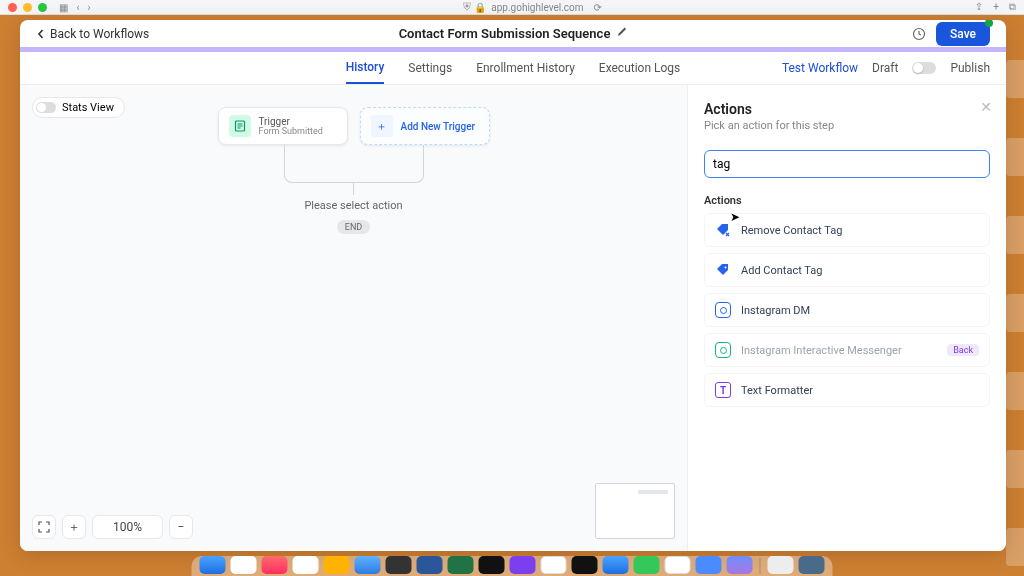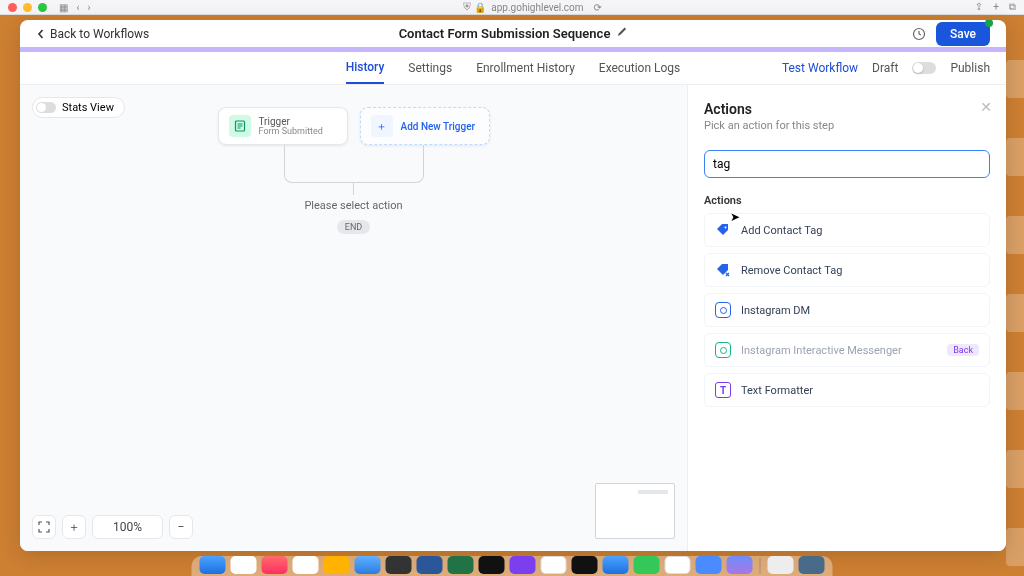--- a/index.html
+++ b/index.html
@@ -264,36 +264,36 @@
     </div>
 
     <div class="panel">
       <div class="panel-close">✕</div>
       <h2>Actions</h2>
       <div class="panel-sub">Pick an action for this step</div>
       <input class="search" value="tag" style="">
       <div class="sec-label">Actions</div>
       <div class="action-list">
         <div class="action">
+          <div class="a-icon rtag">
+            <svg width="14" height="14" viewBox="0 0 14 14">
+                <path d="M1 6 L6 1 H12 V7 L7 12 Z" fill="#2563eb"></path>
+                <path d="M10 10 L13 13 M13 10 L10 13" stroke="#2563eb" stroke-width="1.3"></path>
+              </svg>
+          </div>
+          <span>Remove Contact Tag</span>
+        </div>
+        <div class="action">
           <div class="a-icon tag">
             <svg width="14" height="14" viewBox="0 0 14 14">
                 <path d="M1 6 L6 1 H12 V7 L7 12 Z" fill="#2563eb"></path>
                 <circle cx="9.5" cy="4.5" r="1" fill="#fff"></circle>
               </svg>
           </div>
           <span>Add Contact Tag</span>
-        </div>
-        <div class="action">
-          <div class="a-icon rtag">
-            <svg width="14" height="14" viewBox="0 0 14 14">
-                <path d="M1 6 L6 1 H12 V7 L7 12 Z" fill="#2563eb"></path>
-                <path d="M10 10 L13 13 M13 10 L10 13" stroke="#2563eb" stroke-width="1.3"></path>
-              </svg>
-          </div>
-          <span>Remove Contact Tag</span>
         </div>
         <div class="action">
           <div class="a-icon ig"></div>
           <span>Instagram DM</span>
         </div>
         <div class="action">
           <div class="a-icon ig2"></div>
           <span class="label2">Instagram Interactive Messenger</span>
           <span class="beta">Back</span>
         </div>

